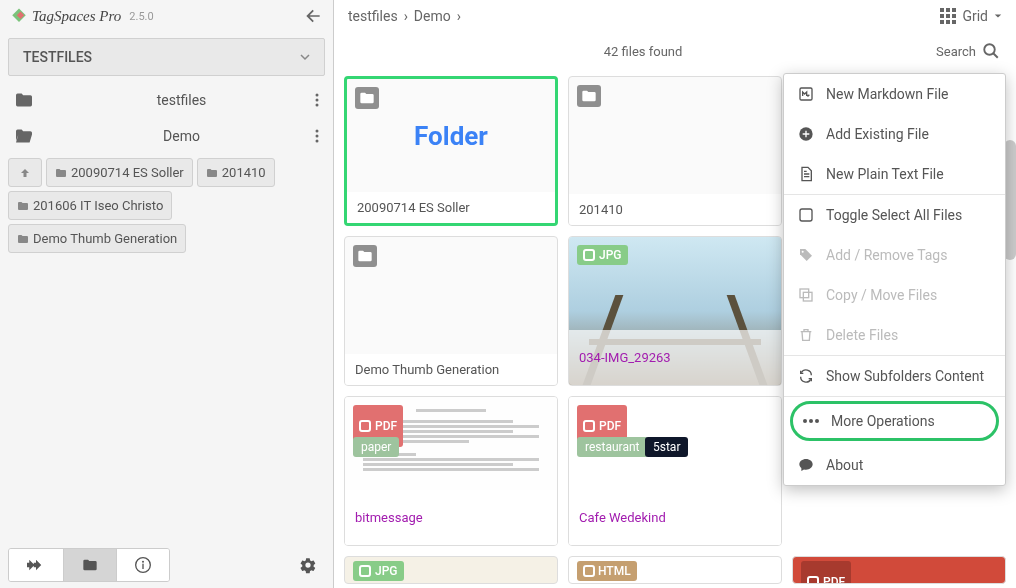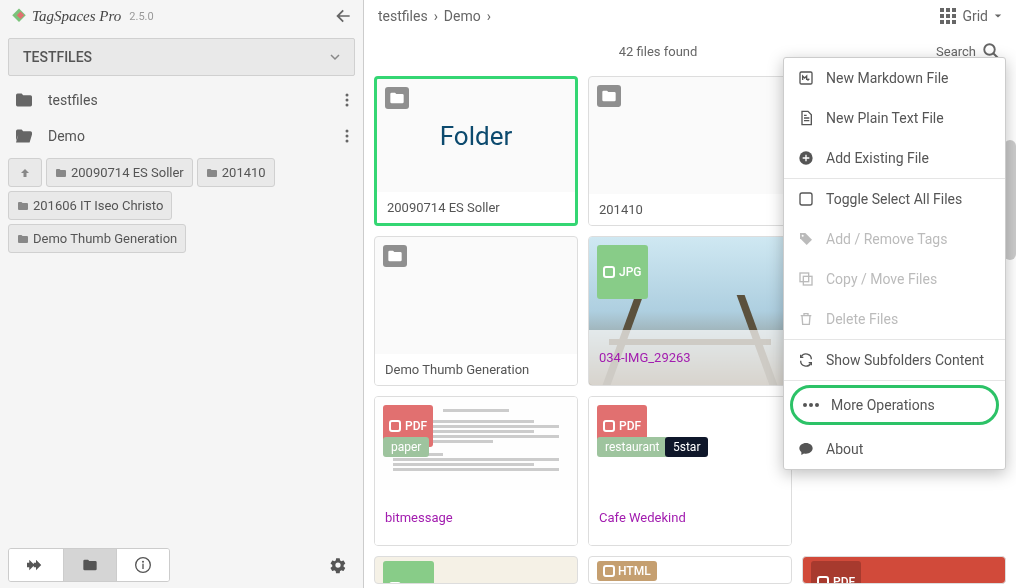--- a/index.html
+++ b/index.html
@@ -1,19 +1,19 @@
 <!DOCTYPE html>
 <html><head>
   <meta charset="utf-8">
   <style>
     * { margin: 0; padding: 0; box-sizing: border-box; font-family: -apple-system, BlinkMacSystemFont, "Segoe UI", Roboto, sans-serif; }
     body { width: 1016px; height: 588px; overflow: hidden; background: #fff; display: flex; color: #333; }
     
     
-    .sidebar { width: 364px; height: 100%; border-right: 1px solid #ccc; display: flex; flex-direction: column; background: #f5f5f5; }
+    .sidebar { width: 334px; height: 100%; border-right: 1px solid #ccc; display: flex; flex-direction: column; background: #f5f5f5; text-align: center; }
     .sidebar-header { display: flex; align-items: center; padding: 6px 10px; }
     .app-logo { display: flex; align-items: center; gap: 4px; }
     .logo-name { font-family: cursive; font-style: italic; font-size: 15px; color: #444; font-weight: 500; }
     .logo-version { font-size: 11px; color: #999; margin-left: 4px; }
     .back-icon { margin-left: auto; cursor: pointer; color: #666; }
     
     .location-selector { margin: 6px 8px; background: #e9e9e9; border: 1px solid #d0d0d0; border-radius: 2px; padding: 10px 14px; display: flex; align-items: center; cursor: pointer; }
     .location-text { font-weight: 500; color: #555; font-size: 14px; }
     .location-caret { margin-left: auto; }
     
@@ -46,38 +46,38 @@
     .search-block { display: flex; align-items: center; gap: 6px; cursor: pointer; color: #666; }
     
     .grid-area { flex: 1; padding: 6px 10px; overflow-y: auto; display: grid; grid-template-columns: repeat(3, 1fr); gap: 10px; align-content: start; position: relative; }
     .tile { border: 1px solid #ddd; border-radius: 4px; height: 150px; position: relative; display: flex; flex-direction: column; background: #fafafa; overflow: hidden; }
     .tile.sel { border: 3px solid #34d673; }
     .tile-body { flex: 1; position: relative; display: flex; align-items: center; justify-content: center; overflow: hidden; }
     .tile-caption { padding: 8px 10px; font-size: 13px; color: #555; background: rgba(255,255,255,0.85); }
     .tile-caption-over { position: absolute; bottom: 0; left: 0; right: 0; padding: 20px 10px; font-size: 13px; color: #a21caf; background: rgba(255,255,255,0.7); }
     .tile-folder-badge { position: absolute; top: 8px; left: 8px; background: #8f8f8f; border-radius: 3px; padding: 4px; color: #fff; display: flex; }
     .tile-pdf-badge { position: absolute; top: 8px; left: 8px; background: #e17070; border-radius: 3px; padding: 14px 6px; color: #fff; display: flex; align-items: center; gap: 4px; font-size: 12px; font-weight: 500; }
-    .tile-jpg-badge { position: absolute; top: 8px; left: 8px; background: #88cc88; border-radius: 3px; padding: 20px 6px; color: #fff; display: flex; align-items: center; gap: 4px; font-size: 12px; font-weight: 500; }
+    .tile-jpg-badge { position: absolute; top: 8px; left: 8px; background: #88cc88; border-radius: 3px; padding: 3px 6px; color: #fff; display: flex; align-items: center; gap: 4px; font-size: 12px; font-weight: 500; }
     .tile-html-badge { position: absolute; top: 8px; left: 8px; background: #c59f70; border-radius: 3px; padding: 3px 6px; color: #fff; display: flex; align-items: center; gap: 3px; font-size: 12px; font-weight: 500; }
     .tag { position: absolute; border-radius: 3px; padding: 3px 8px; color: #fff; font-size: 12px; }
-    .folder-watermark { color: #0c4a6e; font-size: 26px; font-weight: 400; }
+    .folder-watermark { color: #3b82f6; font-size: 26px; font-weight: 700; }
     
     .eiffel { width: 100%; height: 100%; background: linear-gradient(180deg, #cfe8f2 0%, #aecfe0 50%, #7b6e58 100%); position: relative; }
     .eiffel::before, .eiffel::after { content: ''; position: absolute; bottom: 0; width: 8px; background: #5b513d; }
     .eiffel::before { left: 30px; height: 90px; transform: skewX(-20deg); }
     .eiffel::after { right: 30px; height: 90px; transform: skewX(20deg); }
     .eiffel .cross { position: absolute; bottom: 40px; left: 20px; right: 20px; height: 6px; background: #5b513d; }
     
     .doc-preview { width: 100%; height: 100%; background: #fefefe; padding: 12px 18px; font-size: 5px; color: #888; line-height: 1.5; overflow: hidden; }
     .doc-preview .line { height: 3px; background: #ccc; margin: 2px 0; }
     .doc-preview .line.short { width: 60%; }
     .doc-preview .line.med { width: 85%; }
     
     
-    .dropdown { position: absolute; top: 57px; right: 10px; width: 223px; background: #fff; border-radius: 3px; box-shadow: 0 4px 16px rgba(0,0,0,0.25); border: 1px solid #ccc; z-index: 100; }
+    .dropdown { position: absolute; top: 73px; right: 10px; width: 223px; background: #fff; border-radius: 3px; box-shadow: 0 4px 16px rgba(0,0,0,0.25); border: 1px solid #ccc; z-index: 100; }
     .dropdown-item { display: flex; align-items: center; gap: 12px; padding: 12px 14px; font-size: 14px; color: #555; cursor: pointer; }
     .dropdown-item.disabled { color: #bbb; cursor: default; }
     .dropdown-item.highlighted { border: 3px solid #2cc267; border-radius: 20px; margin: 4px 6px; padding: 9px 10px; }
     .dropdown-sep { height: 1px; background: #e5e5e5; margin: 0; }
     .dd-ico { width: 16px; color: inherit; flex-shrink: 0; display: flex; justify-content: center; }
     
     .scrollbar-fake { position: absolute; right: 0; top: 140px; width: 12px; height: 120px; background: #ccc; border-radius: 6px; }
     
     svg { display: block; }
   </style>
@@ -367,35 +367,35 @@
     <span class="dd-ico">
         <svg width="16" height="16" viewBox="0 0 24 24" fill="none" stroke="currentColor" stroke-width="2">
           <rect x="3" y="3" width="18" height="18" rx="2"></rect>
           <path d="M7 15V9l3 3 3-3v6M17 13l-2 2-2-2"></path>
         </svg>
       </span>
     <span>New Markdown File</span>
   </div>
   <div class="dropdown-item">
     <span class="dd-ico">
-        <svg width="16" height="16" viewBox="0 0 24 24" fill="none" stroke="currentColor" stroke-width="2">
-          <path d="M6 2h9l5 5v15H6z"></path>
-          <path d="M9 12h8M9 16h8M9 8h4"></path>
-        </svg>
-      </span>
-    <span>New Plain Text File</span>
-  </div>
-  <div class="dropdown-item">
-    <span class="dd-ico">
         <svg width="16" height="16" viewBox="0 0 24 24" fill="currentColor">
           <circle cx="12" cy="12" r="10"></circle>
           <path d="M12 7v10M7 12h10" stroke="#fff" stroke-width="2"></path>
         </svg>
       </span>
     <span>Add Existing File</span>
+  </div>
+  <div class="dropdown-item">
+    <span class="dd-ico">
+        <svg width="16" height="16" viewBox="0 0 24 24" fill="none" stroke="currentColor" stroke-width="2">
+          <path d="M6 2h9l5 5v15H6z"></path>
+          <path d="M9 12h8M9 16h8M9 8h4"></path>
+        </svg>
+      </span>
+    <span>New Plain Text File</span>
   </div>
   <div class="dropdown-sep"></div>
   <div class="dropdown-item">
     <span class="dd-ico">
         <svg width="16" height="16" viewBox="0 0 24 24" fill="none" stroke="currentColor" stroke-width="2">
           <rect x="3" y="3" width="18" height="18" rx="3"></rect>
         </svg>
       </span>
     <span>Toggle Select All Files</span>
   </div>

